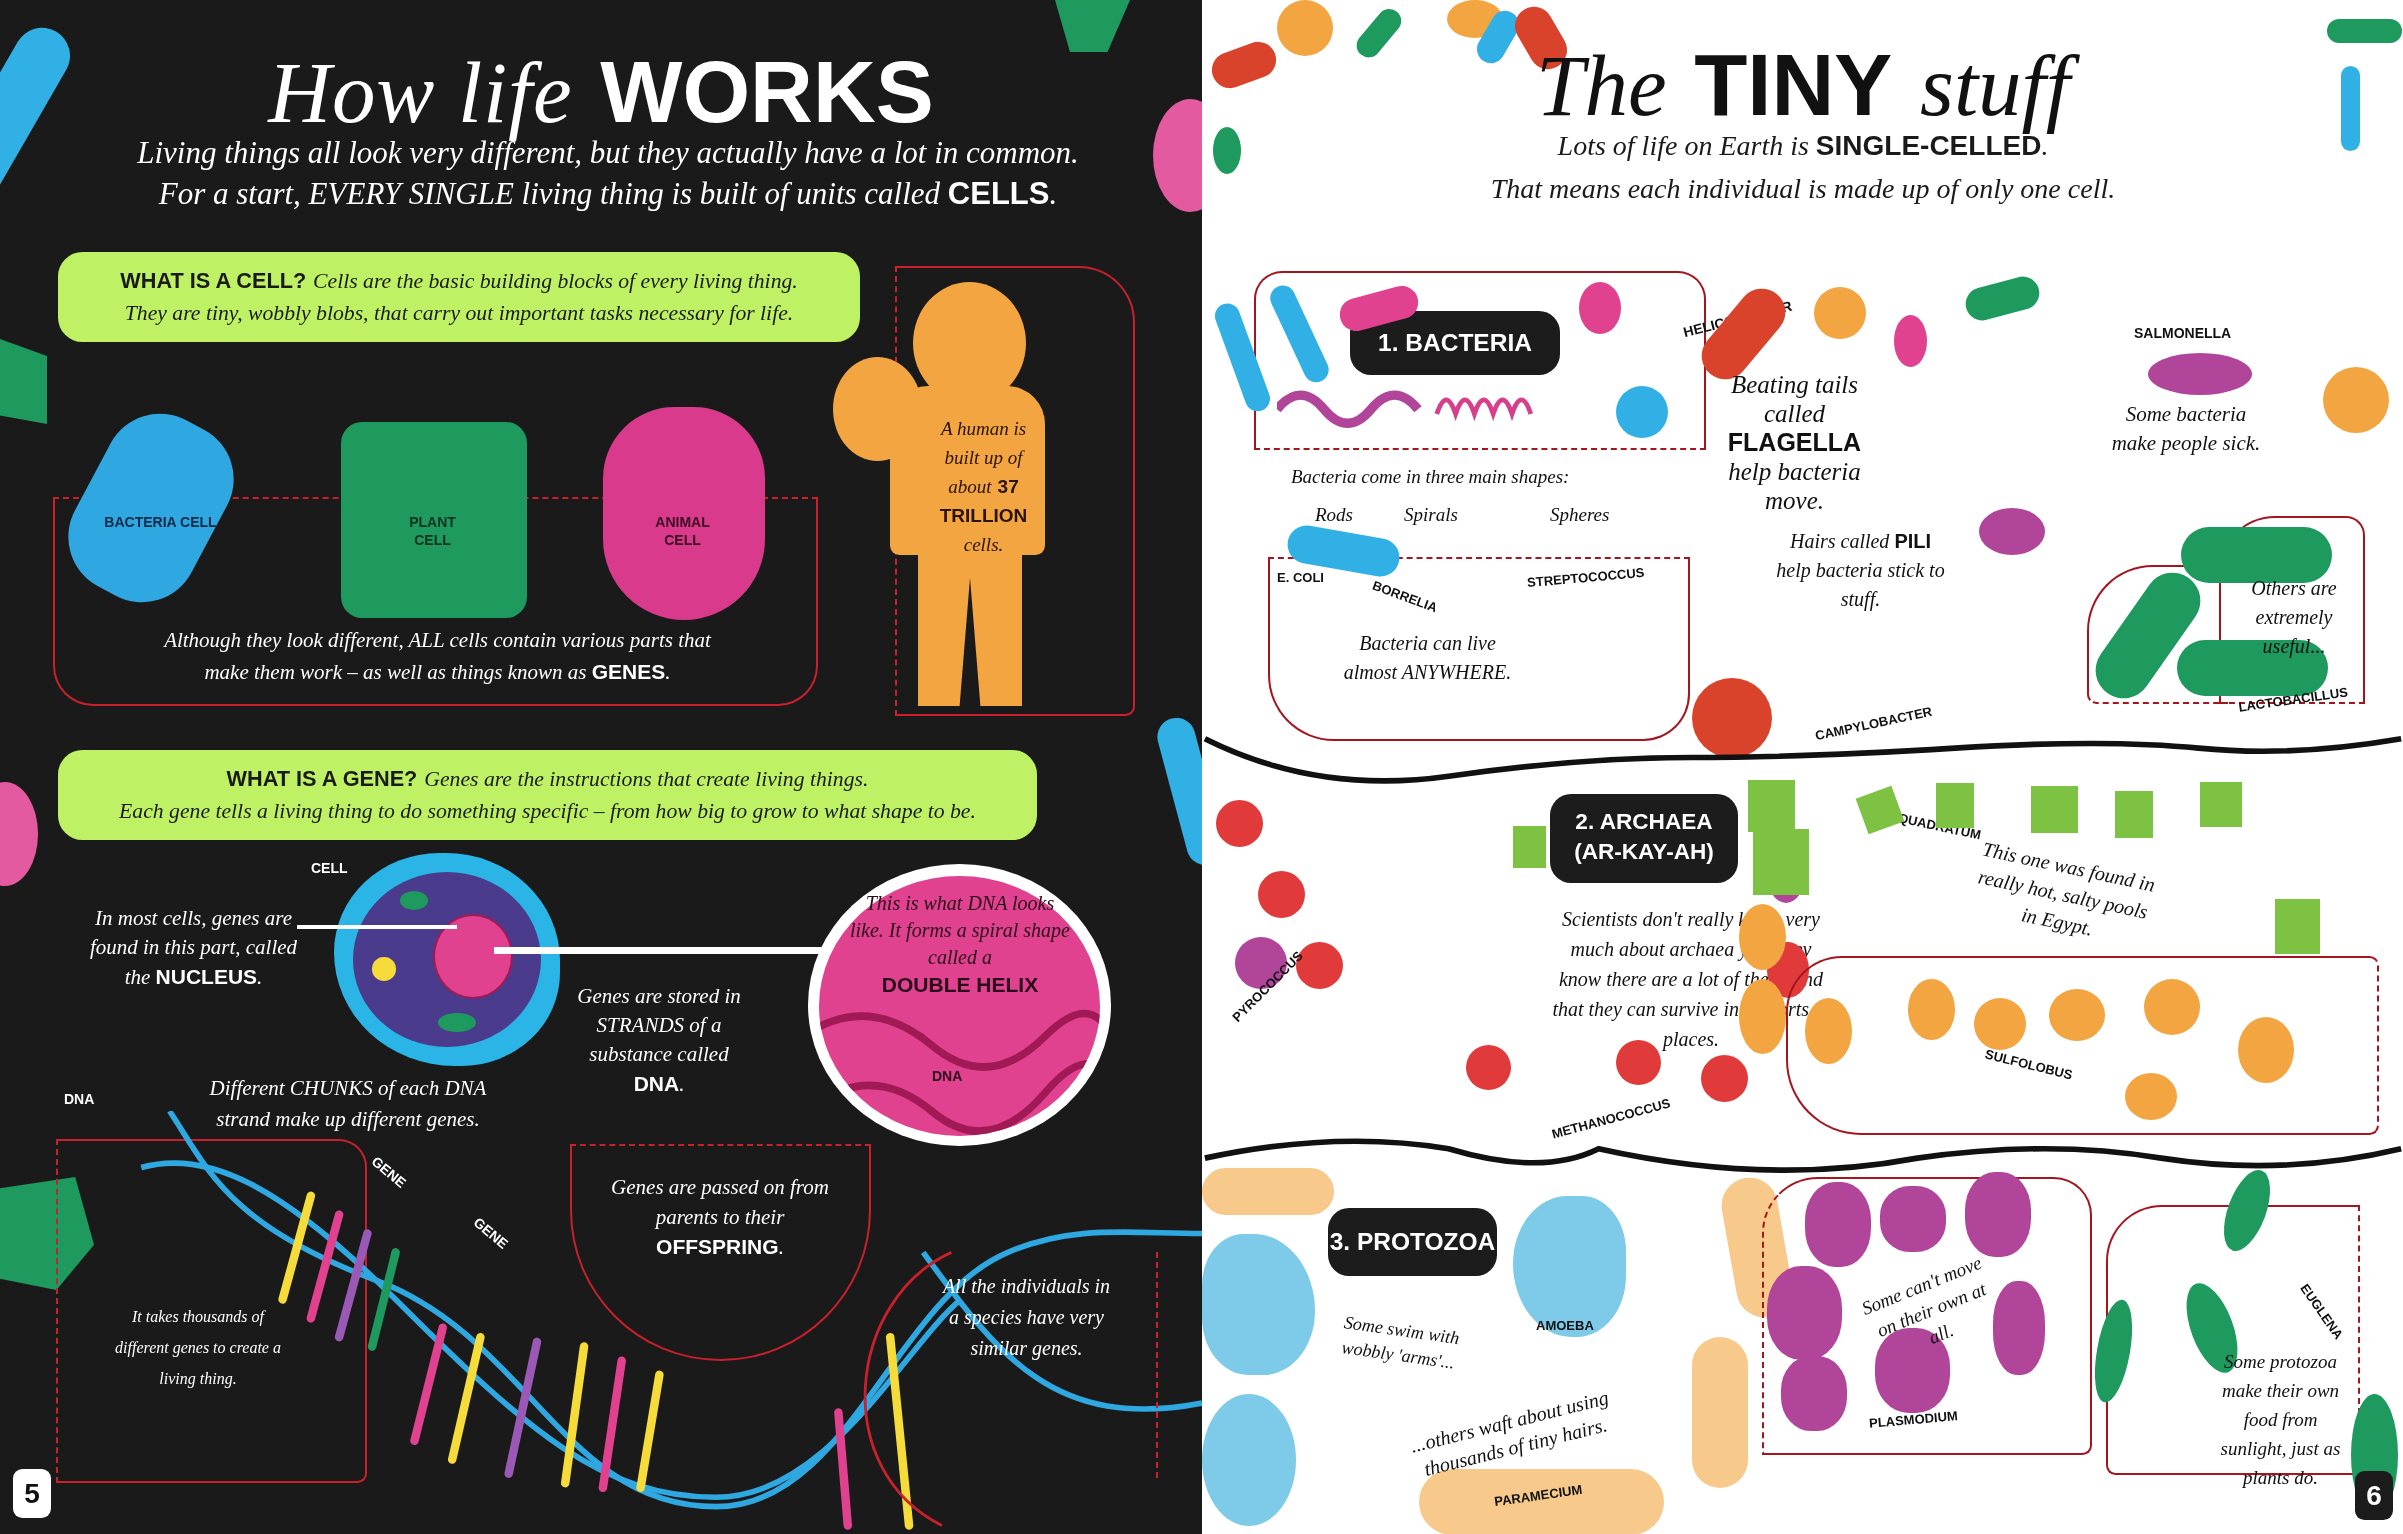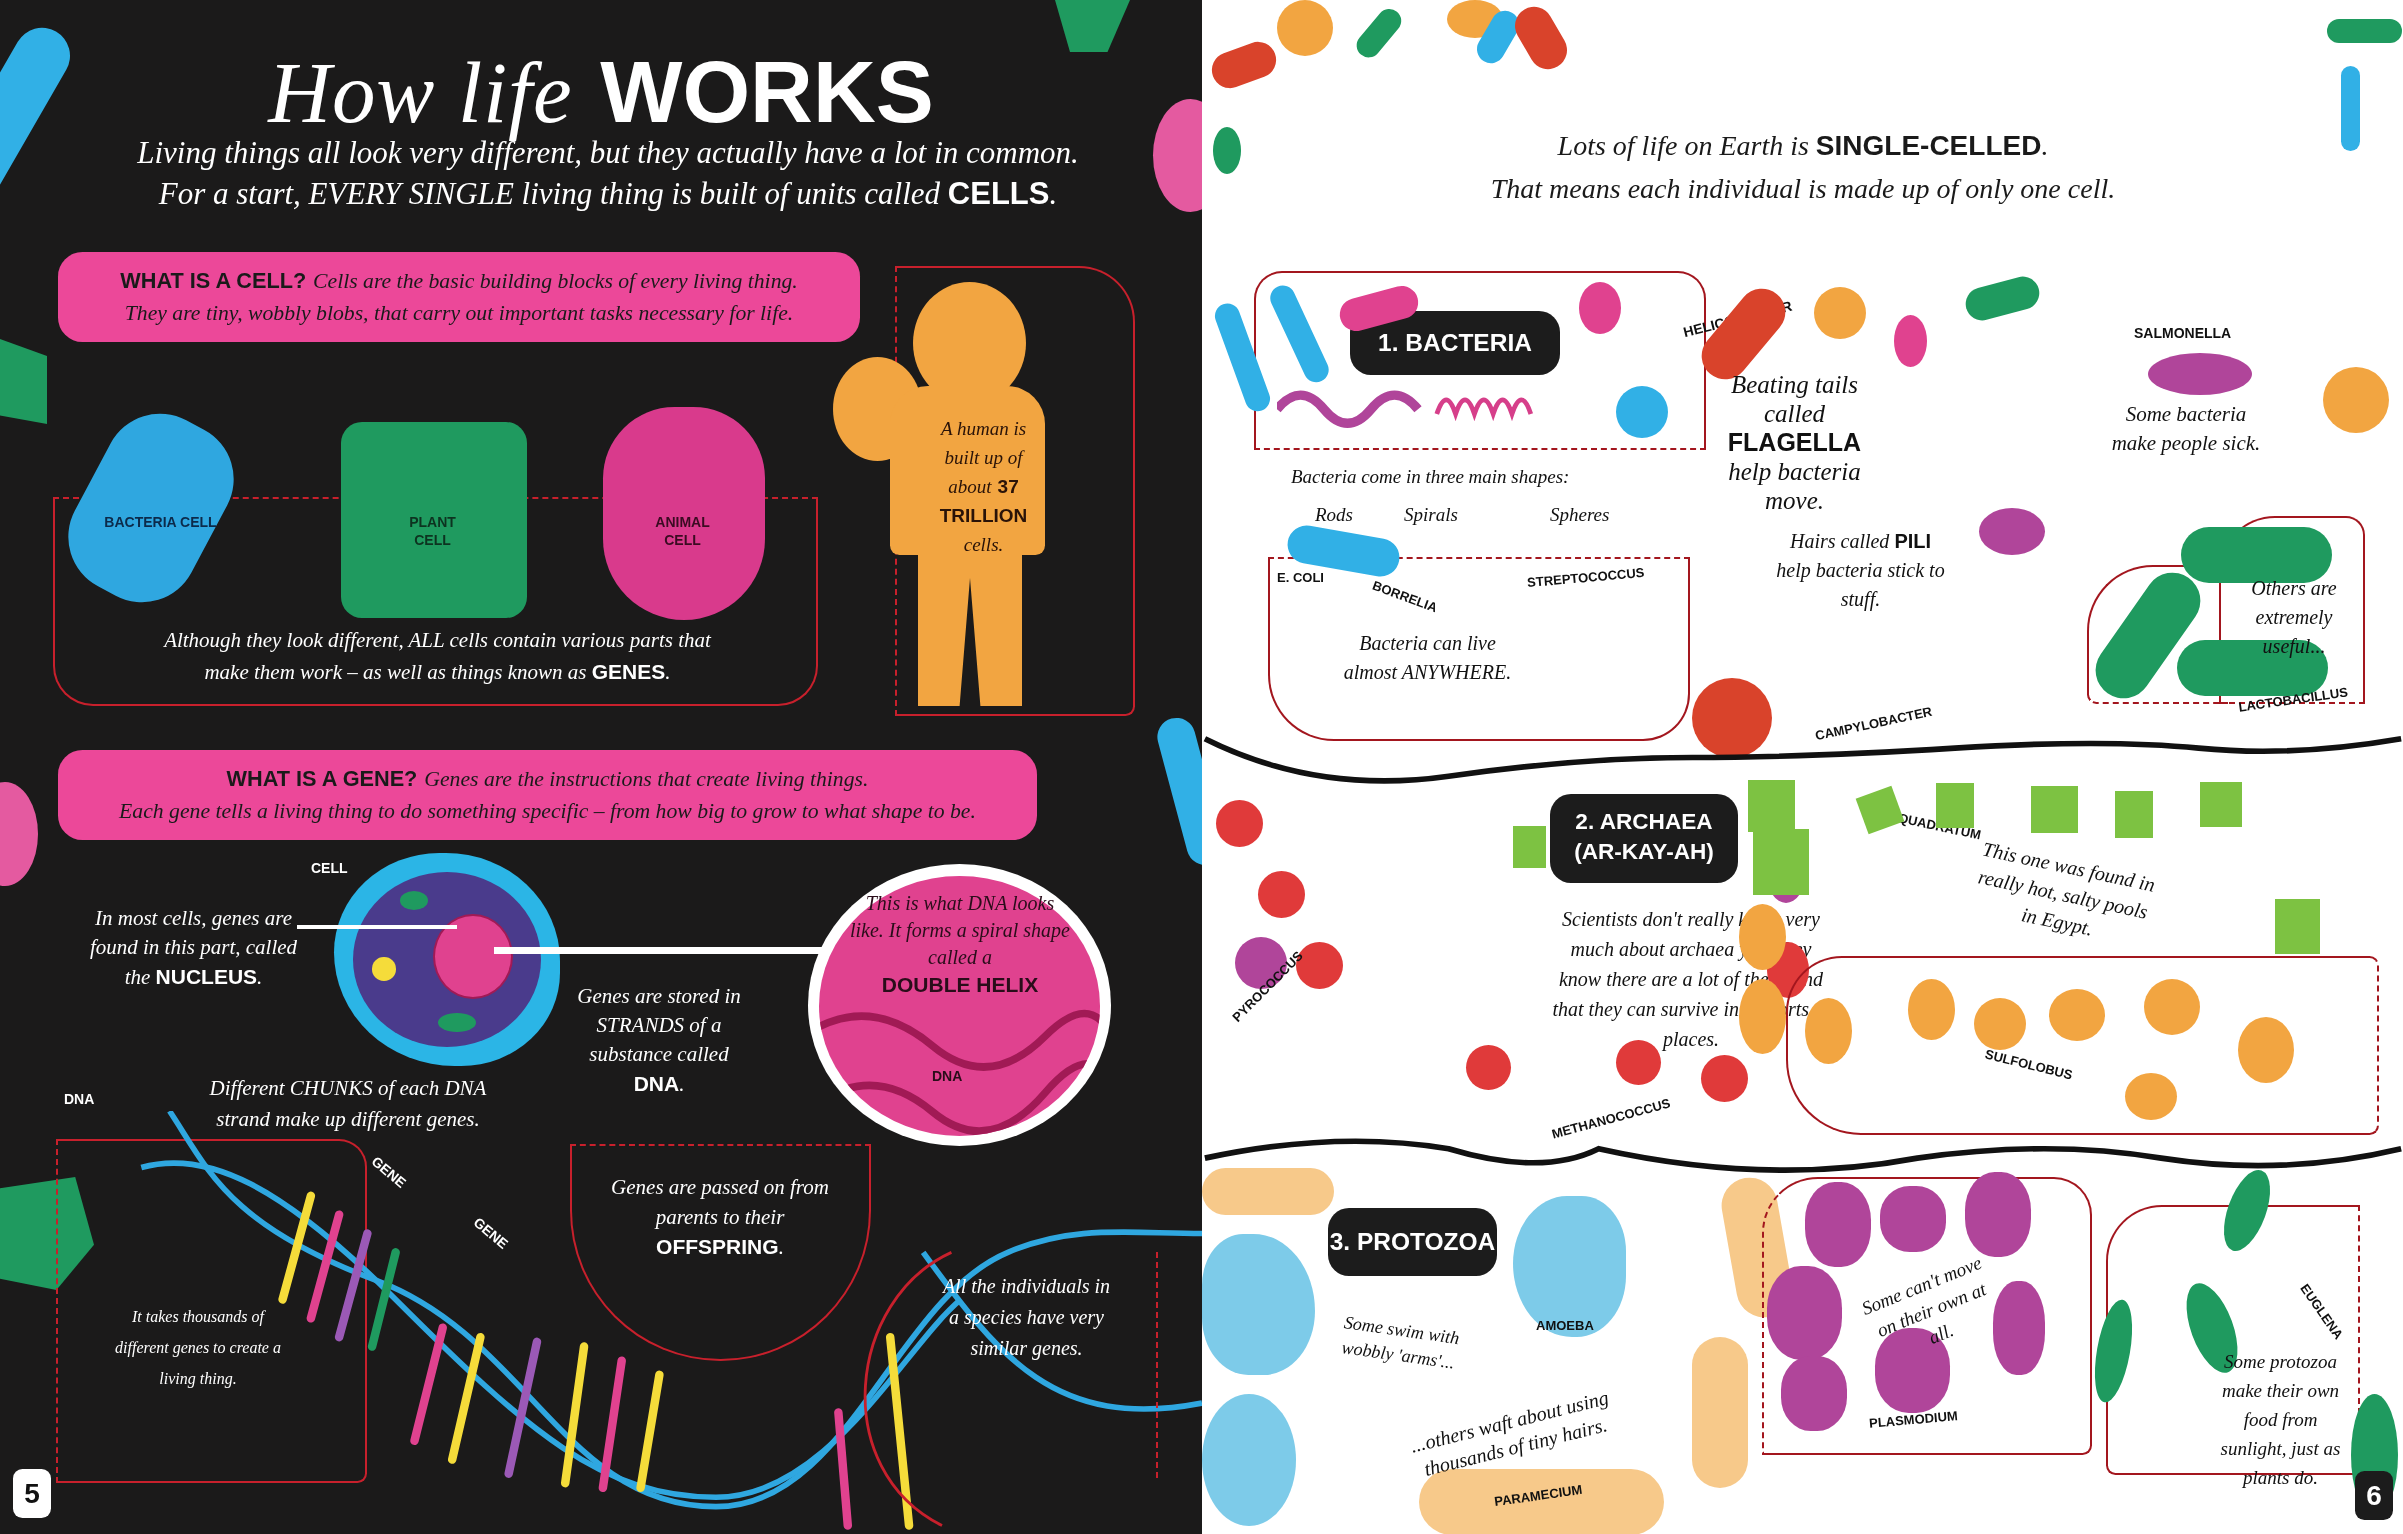--- a/index.html
+++ b/index.html
@@ -11,21 +11,21 @@
   #left { left: 0; width: 1202px; background: #1b1a1a; color: #fff; }
   #right { left: 1202px; width: 1202px; background: #fff; color: #1a1a1a; }
   .abs { position: absolute; }
   .center { text-align: center; }
 
   
   .title-l { left: 0; width: 1202px; top: 45px; font-size: 87px; line-height: 94px; color: #fff; }
   .title-l .s { font-family: "Liberation Serif", serif; font-style: italic; letter-spacing: 0.9px; }
   .title-l .b { font-family: "Liberation Sans", sans-serif; font-weight: 700; }
   .intro-l { left: 7px; width: 1202px; top: 132px; font-size: 31px; line-height: 41px; }
-  .pill { background: #ec4899; color: #1a1a1a; border-radius: 24.5px; padding: 13px 19px; font-size: 21.7px; line-height: 32px; }
+  .pill { background: #bef264; color: #1a1a1a; border-radius: 24.5px; padding: 13px 19px; font-size: 21.7px; line-height: 32px; }
   .label-sm { font-family: "Liberation Sans", sans-serif; font-weight: 700; font-size: 14px; line-height: 18px; text-align: center; }
   .dash-box { border: 2.8px solid #c8202c; border-top: 2.8px dashed #c8202c; border-radius: 0 0 40px 40px; }
   .txt-w { color: #fff; font-size: 21.7px; line-height: 31px; }
 
   
   .title-r { left: 0; width: 1202px; top: 38px; font-size: 87px; line-height: 94px; color: #111; }
   .intro-r { left: 0; width: 1202px; top: 124px; font-size: 28px; line-height: 43px; }
   .tag { background: #1c1c1c; color: #fff; border-radius: 21px; font-family: "Liberation Sans", sans-serif; font-weight: 700; text-align: center; }
   .lbl-r { font-family: "Liberation Sans", sans-serif; font-weight: 700; font-size: 16px; color: #111; }
   .txt-r { font-size: 21px; line-height: 31px; color: #111; }
@@ -172,20 +172,25 @@
   <div class="rod" style="left:9.4px;top:47px;width:66px;height:36px;background:#d9432b;transform:rotate(-20deg);"></div>
   <div class="blob" style="left:75px;top:0;width:56px;height:56px;background:#f2a541;"></div>
   <div class="rod" style="left:165px;top:4.7px;width:23.5px;height:56px;background:#1f9a5f;transform:rotate(40deg);"></div>
   <div class="blob" style="left:245px;top:0;width:56px;height:38px;background:#f2a541;"></div>
   <div class="rod" style="left:282px;top:9.4px;width:28px;height:56px;background:#31b0e6;transform:rotate(30deg);"></div>
   <div class="rod" style="left:320px;top:4.7px;width:38px;height:66px;background:#d9432b;transform:rotate(-30deg);"></div>
   <div class="blob" style="left:11.3px;top:127px;width:28px;height:47px;background:#1f9a5f;"></div>
   <div class="rod" style="left:1125px;top:19px;width:75px;height:23.5px;background:#1f9a5f;"></div>
   <div class="rod" style="left:1139px;top:66px;width:19px;height:85px;background:#31b0e6;"></div>
 
+  <div class="abs title-r center">
+    <span class="serif">The</span>
+    <span class="bold">TINY</span>
+    <span class="serif">stuff</span>
+  </div>
   <div class="abs intro-r center serif">
     <div><span>Lots of life on Earth is</span> <span class="bold">SINGLE-CELLED</span><span>.</span></div>
     <div>That means each individual is made up of only one cell.</div>
   </div>
 
   <div class="abs red-outline" style="left:52px;top:271px;width:452px;height:179px;border-radius:28px 28px 0 0;border-bottom:2.8px dashed #a3161e;"></div>
   <div class="abs tag" style="left:148px;top:311px;width:210px;height:64px;line-height:64px;font-size:24.5px;">1. BACTERIA</div>
 
   <div class="rod" style="left:28px;top:301px;width:24.5px;height:113px;background:#31b0e6;transform:rotate(-20deg);"></div>
   <div class="rod" style="left:85px;top:282px;width:24.5px;height:104px;background:#31b0e6;transform:rotate(-25deg);"></div>

